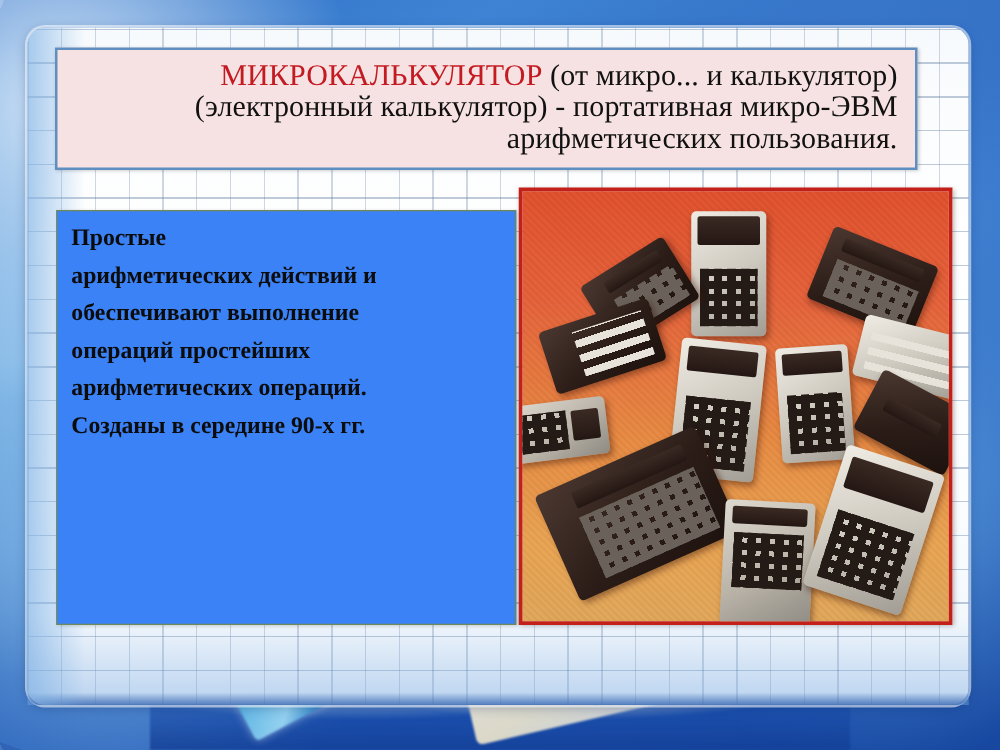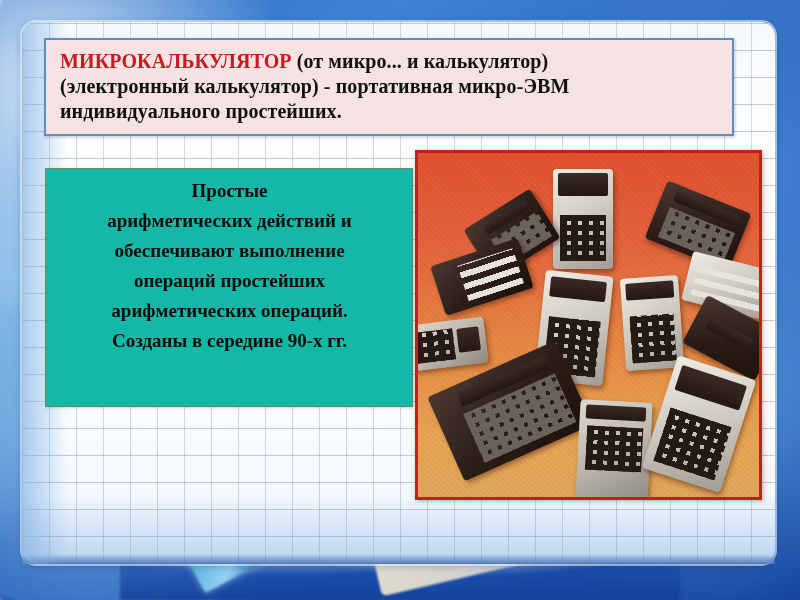--- a/index.html
+++ b/index.html
@@ -92,34 +92,34 @@
   
   .title-card{
     position:absolute;left:44px;top:38px;width:690px;
     background:#f6e2e2;
     border:2px solid #5e8fc0;
     padding:9px 14px 10px 14px;
     box-sizing:border-box;
     box-shadow:1px 1px 3px rgba(0,0,0,.22);
   }
   .title-card p{
-    margin:0;font-size:20px;line-height:25px;font-weight:bold;color:#111111;
+    margin:0;font-size:24px;line-height:25px;font-weight:normal;color:#111111;
     letter-spacing:.1px;
+    text-align:right;
   }
   .title-term{color:#c41b22;}
 
   
   .green-card{
-    position:absolute;left:45px;top:168px;width:368px;height:239px;
-    background:#14b8a6;
+    position:absolute;left:45px;top:168px;width:368px;height:332px;
+    background:#3b82f6;
     border:1px solid #6f8a5a;
     box-sizing:border-box;
     padding:7px 10px 6px 11px;
     box-shadow:1px 1px 3px rgba(0,0,0,.18);
-    text-align:center;
   }
   .green-card p{
     margin:0;font-size:19px;line-height:30px;font-weight:bold;color:#0c0c0c;
   }
   .green-term{color:#c41b22;}
 
   
   .photo{
     position:absolute;left:415px;top:150px;width:347px;height:350px;
     border:3px solid #c4201a;
@@ -173,21 +173,21 @@
     <div class="calc"></div>
   </div>
 
   <div class="paper"></div>
   <div class="paper-fade-l"></div>
   <div class="paper-fade-b"></div>
 
   <div class="title-card">
     <p><span class="title-term">МИКРОКАЛЬКУЛЯТОР</span><span> (от микро... и калькулятор)</span></p>
     <p>(электронный калькулятор) - портативная микро-ЭВМ</p>
-    <p>индивидуального простейших.</p>
+    <p>арифметических пользования.</p>
   </div>
 
   <div class="green-card">
     <p class="green-term">Простые</p>
     <p>арифметических действий и</p>
     <p>обеспечивают выполнение</p>
     <p>операций простейших</p>
     <p>арифметических операций.</p>
     <p> Созданы в середине 90-х гг.</p>
   </div>

